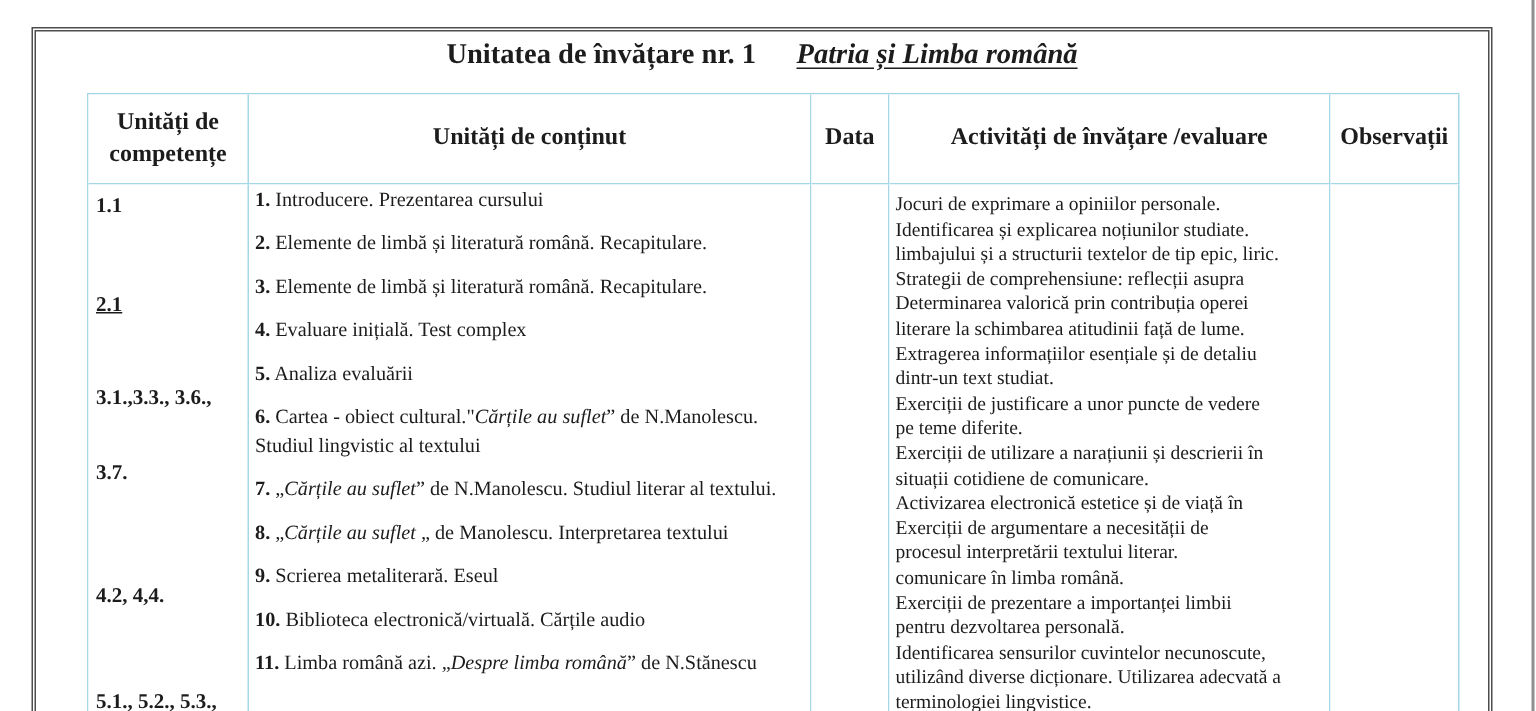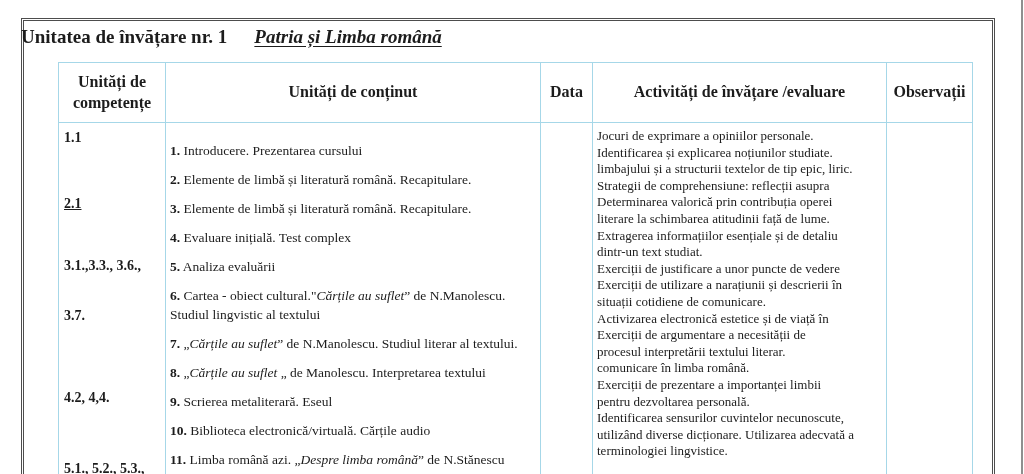--- a/index.html
+++ b/index.html
@@ -4,21 +4,21 @@
 <style>
   html,body{margin:0;padding:0;background:#fff;}
   .canvas{position:relative;width:1024px;height:474px;overflow:hidden;background:#ffffff;
           font-family:"Liberation Serif", serif;color:#1c1c1c;}
   
   .page-border{position:absolute;left:21px;top:18px;width:968px;height:600px;
                border:3px double #4d4d4d;}
   
   .window-edge{position:absolute;right:1px;top:0;width:2px;height:474px;background:#8f8f8f;}
   
-  .doc-title{position:absolute;left:21px;top:26px;width:974px;text-align:left;
+  .doc-title{position:absolute;left:21px;top:26px;width:974px;text-align:center;
              font-size:19px;font-weight:bold;white-space:nowrap;}
   .title-part2{font-style:italic;text-decoration:underline;text-underline-offset:3px;
                margin-left:27px;}
   
   .table{position:absolute;left:58px;top:62px;width:914px;display:grid;
          grid-template-columns:107px 375px 52px 294px 86px;
          grid-template-rows:60px 520px;
          border-top:1px solid #a6d7e8;border-left:1px solid #a6d7e8;}
   .cell{border-right:1px solid #a6d7e8;border-bottom:1px solid #a6d7e8;
         box-sizing:border-box;overflow:hidden;background:#fff;}
@@ -29,21 +29,21 @@
   .comp-item{line-height:19px;}
   .comp-item:nth-child(1){margin-top:5px;}
   .comp-item:nth-child(2){margin-top:47px;text-decoration:underline;}
   .comp-item:nth-child(3){margin-top:43px;}
   .comp-item:nth-child(4){margin-top:31px;}
   .comp-item:nth-child(5){margin-top:63px;}
   .comp-item:nth-child(6){margin-top:52px;}
   
   .td-content{padding:0 4px 0 4px;font-size:13.5px;}
   .content-item{margin:0 0 10px 0;line-height:19px;}
-  .content-item:first-child{margin-top:18px;}
+  .content-item:first-child{margin-top:0;}
   .seg-b{font-weight:bold;}
   .seg-i{font-style:italic;text-align:center;}
   
   .td-act{padding:5px 2px 0 4px;font-size:13px;}
   .act-line{line-height:16.6px;white-space:nowrap;overflow:hidden;}
 </style>
 </head>
 <body>
 
 <div class="canvas">
@@ -87,20 +87,21 @@
     <div class="cell td-act">
         <div class="act-line">Jocuri de exprimare a opiniilor personale.</div>
         <div class="act-line">Identificarea și explicarea noțiunilor studiate.</div>
         <div class="act-line">limbajului și a structurii textelor de tip epic, liric.</div>
         <div class="act-line">Strategii de comprehensiune: reflecții asupra</div>
         <div class="act-line">Determinarea valorică prin contribuția operei</div>
         <div class="act-line">literare la schimbarea atitudinii față de lume.</div>
         <div class="act-line">Extragerea informațiilor esențiale și de detaliu</div>
         <div class="act-line">dintr-un text studiat.</div>
         <div class="act-line">Exerciții de justificare a unor puncte de vedere</div>
+        <div class="act-line">pe teme diferite.</div>
         <div class="act-line">Exerciții de utilizare a narațiunii și descrierii în</div>
         <div class="act-line">situații cotidiene de comunicare.</div>
         <div class="act-line">Activizarea electronică estetice și de viață în</div>
         <div class="act-line">Exerciții de argumentare a necesității de</div>
         <div class="act-line">procesul interpretării textului literar.</div>
         <div class="act-line">comunicare în limba română.</div>
         <div class="act-line">Exerciții de prezentare a importanței limbii</div>
         <div class="act-line">pentru dezvoltarea personală.</div>
         <div class="act-line">Identificarea sensurilor cuvintelor necunoscute,</div>
         <div class="act-line">utilizând diverse dicționare. Utilizarea adecvată a</div>

